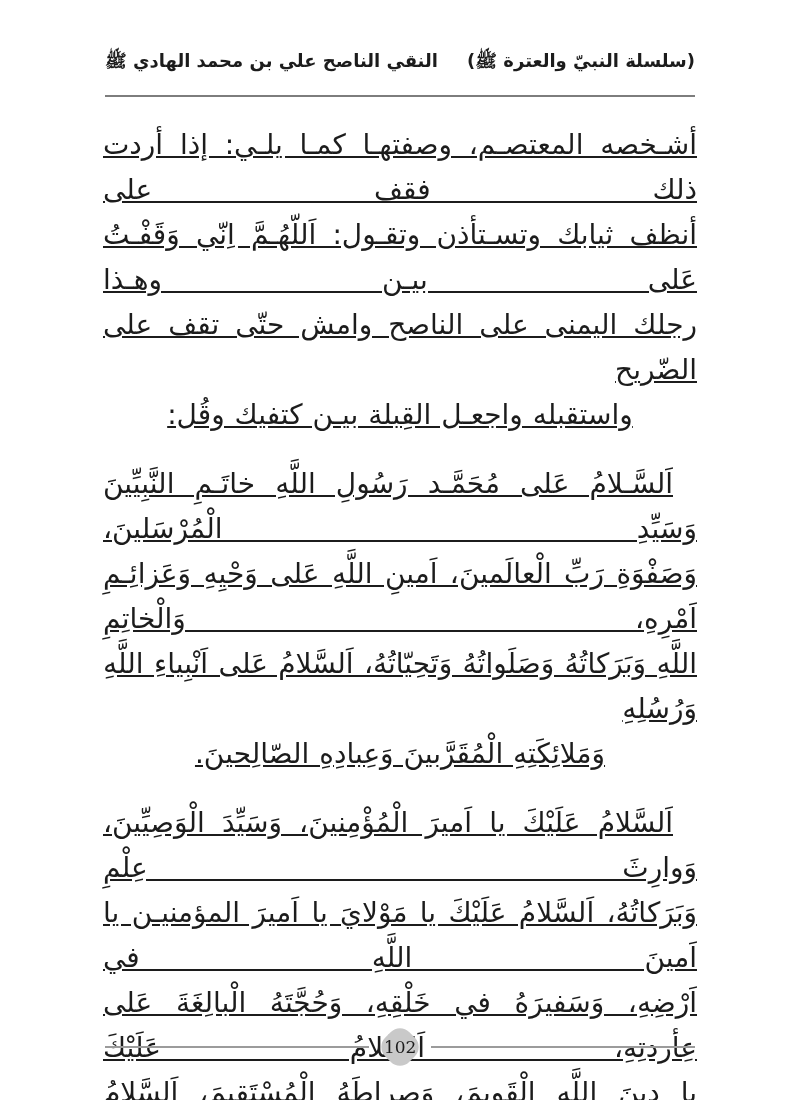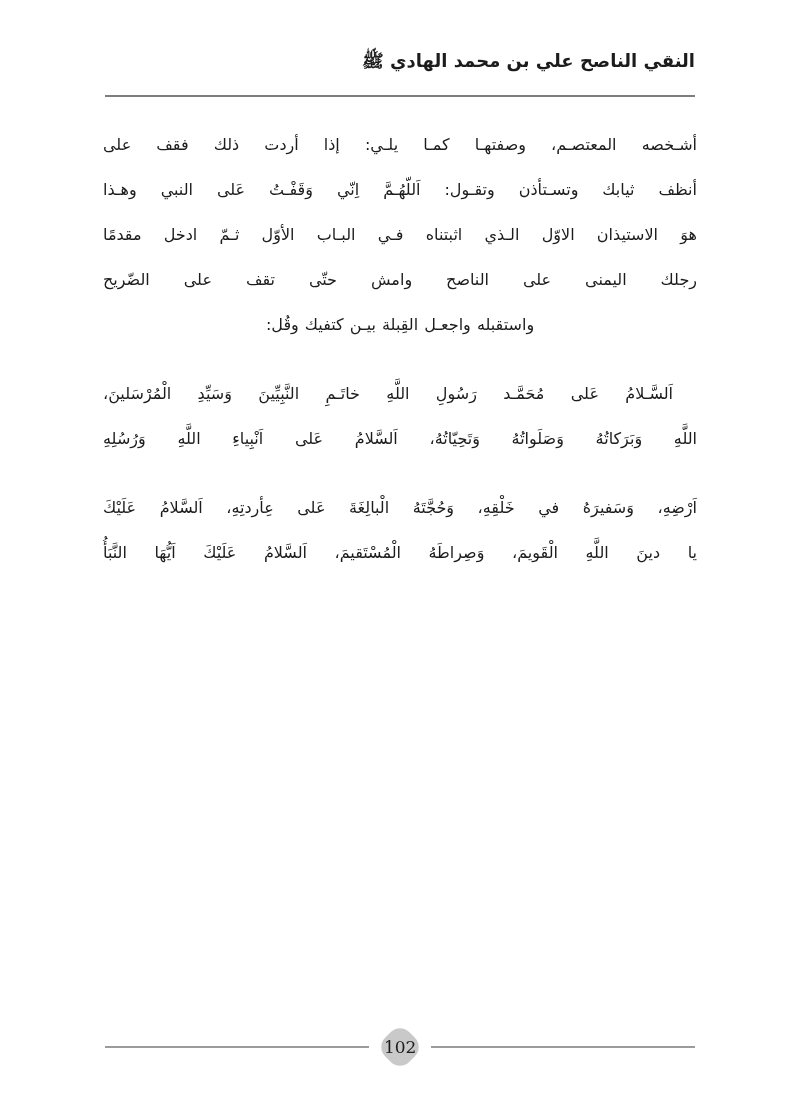--- a/index.html
+++ b/index.html
@@ -40,24 +40,25 @@
   .body-text {
     position: absolute;
     top: 122px;
     right: 103px;
     left: 103px;
   }
   .para { margin: 0; }
   .para + .para { margin-top: 24px; }
   .line {
     line-height: 45px;
-    font-size: 16px;
+    font-size: 28px;
     word-spacing: 1px;
     text-align: justify;
     text-align-last: justify;
+    text-decoration: underline;
   }
   .line.c {
     text-align: left;
     text-align-last: center;
   }
   .line.ind { text-indent: 24px; }
 
   
   .footer {
     position: absolute;
@@ -91,40 +92,44 @@
     color: #1c1c1c;
     font-family: "DejaVu Serif", serif;
   }
 </style>
 </head>
 <body>
 
 <div class="page">
 
   <div class="header-row">
+    <div>(سلسلة النبيّ والعترة ﷺ)</div>
     <div>النقي الناصح علي بن محمد الهادي ﷺ</div>
   </div>
   <div class="header-rule"></div>
 
   <div class="body-text">
 
     <div class="para">
       <div class="line">أشـخصه المعتصـم، وصفتهـا كمـا يلـي: إذا أردت ذلك فقف على</div>
-      <div class="line">أنظف ثيابك وتسـتأذن وتقـول: اَللّهُـمَّ اِنّي وَقَفْـتُ عَلى النبي وهـذا</div>
-      <div class="line">هوَ الاستيذان الاوّل الـذي اثبتناه فـي البـاب الأوّل ثـمّ ادخل مقدمًا</div>
+      <div class="line">أنظف ثيابك وتسـتأذن وتقـول: اَللّهُـمَّ اِنّي وَقَفْـتُ عَلى بيـن وهـذا</div>
       <div class="line">رجلك اليمنى على الناصح وامش حتّى تقف على الضّريح</div>
       <div class="line c">واستقبله واجعـل القِبلة بيـن كتفيك وقُل:</div>
     </div>
 
     <div class="para">
       <div class="line ind">اَلسَّـلامُ عَلى مُحَمَّـد رَسُولِ اللَّهِ خاتَـمِ النَّبِيِّينَ وَسَيِّدِ الْمُرْسَلينَ،</div>
+      <div class="line">وَصَفْوَةِ رَبِّ الْعالَمينَ، اَمينِ اللَّهِ عَلى وَحْيِهِ وَعَزائِـمِ اَمْرِهِ، وَالْخاتِمِ</div>
       <div class="line">اللَّهِ وَبَرَكاتُهُ وَصَلَواتُهُ وَتَحِيّاتُهُ، اَلسَّلامُ عَلى اَنْبِياءِ اللَّهِ وَرُسُلِهِ</div>
+      <div class="line c">وَمَلائِكَتِهِ الْمُقَرَّبينَ وَعِبادِهِ الصّالِحينَ.</div>
     </div>
 
     <div class="para">
+      <div class="line ind">اَلسَّلامُ عَلَيْكَ يا اَميرَ الْمُؤْمِنينَ، وَسَيِّدَ الْوَصِيِّينَ، وَوارِثَ عِلْمِ</div>
+      <div class="line">وَبَرَكاتُهُ، اَلسَّلامُ عَلَيْكَ يا مَوْلايَ يا اَميرَ المؤمنيـن يا اَمينَ اللَّهِ في</div>
       <div class="line">اَرْضِهِ، وَسَفيرَهُ في خَلْقِهِ، وَحُجَّتَهُ الْبالِغَةَ عَلى عِأردتِهِ، اَلسَّلامُ عَلَيْكَ</div>
       <div class="line">يا دينَ اللَّهِ الْقَويمَ، وَصِراطَهُ الْمُسْتَقيمَ، اَلسَّلامُ عَلَيْكَ اَيُّهَا النَّبَأُ</div>
     </div>
 
   </div>
 
   <div class="footer">
     <div class="footer-rule"></div>
     <div class="page-number-blob">
       <span>102</span>

